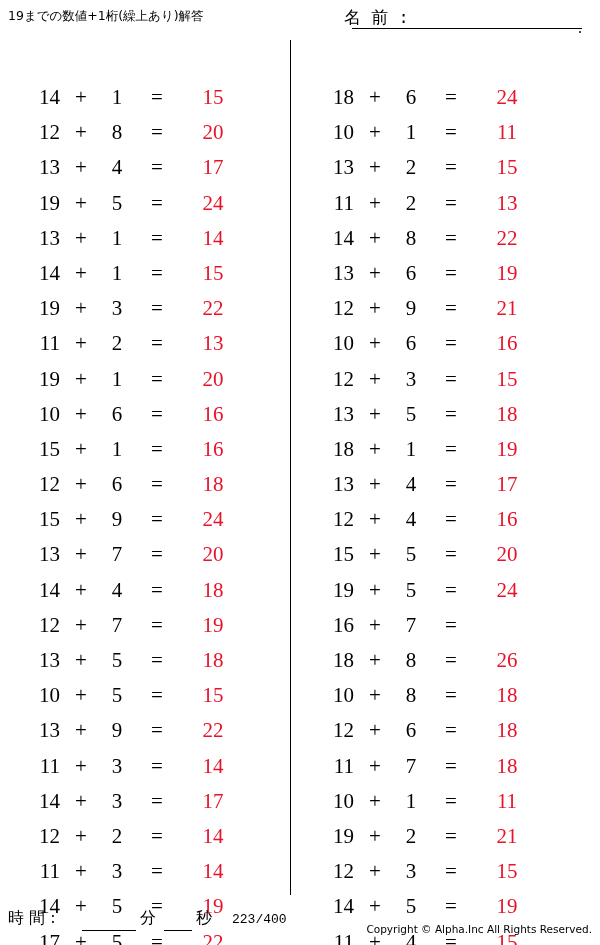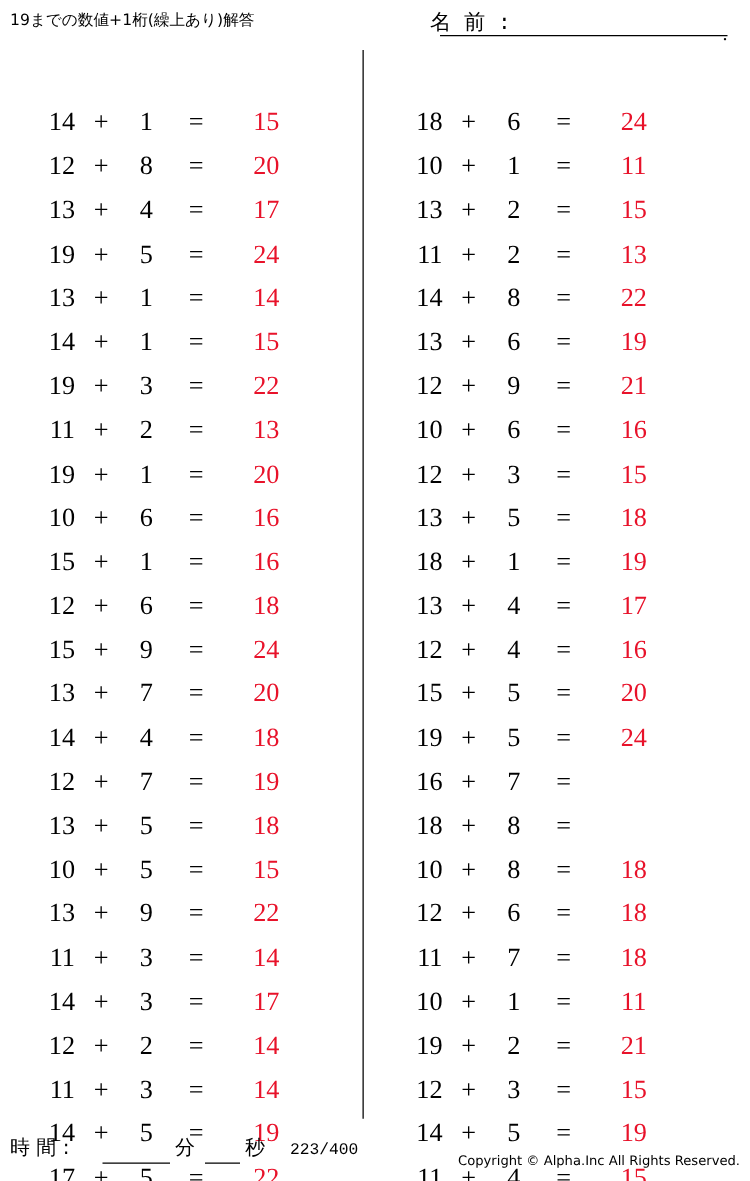--- a/index.html
+++ b/index.html
@@ -461,20 +461,21 @@
         <span class="cell c-a">16</span>
         <span class="cell c-op">+</span>
         <span class="cell c-b">7</span>
         <span class="cell c-eq">=</span>
       </div>
       <div class="prob">
         <span class="cell c-a">18</span>
         <span class="cell c-op">+</span>
         <span class="cell c-b">8</span>
         <span class="cell c-eq">=</span>
+        <span class="cell c-res answer">26</span>
       </div>
       <div class="prob">
         <span class="cell c-a">10</span>
         <span class="cell c-op">+</span>
         <span class="cell c-b">8</span>
         <span class="cell c-eq">=</span>
         <span class="cell c-res answer">18</span>
       </div>
       <div class="prob">
         <span class="cell c-a">12</span>

